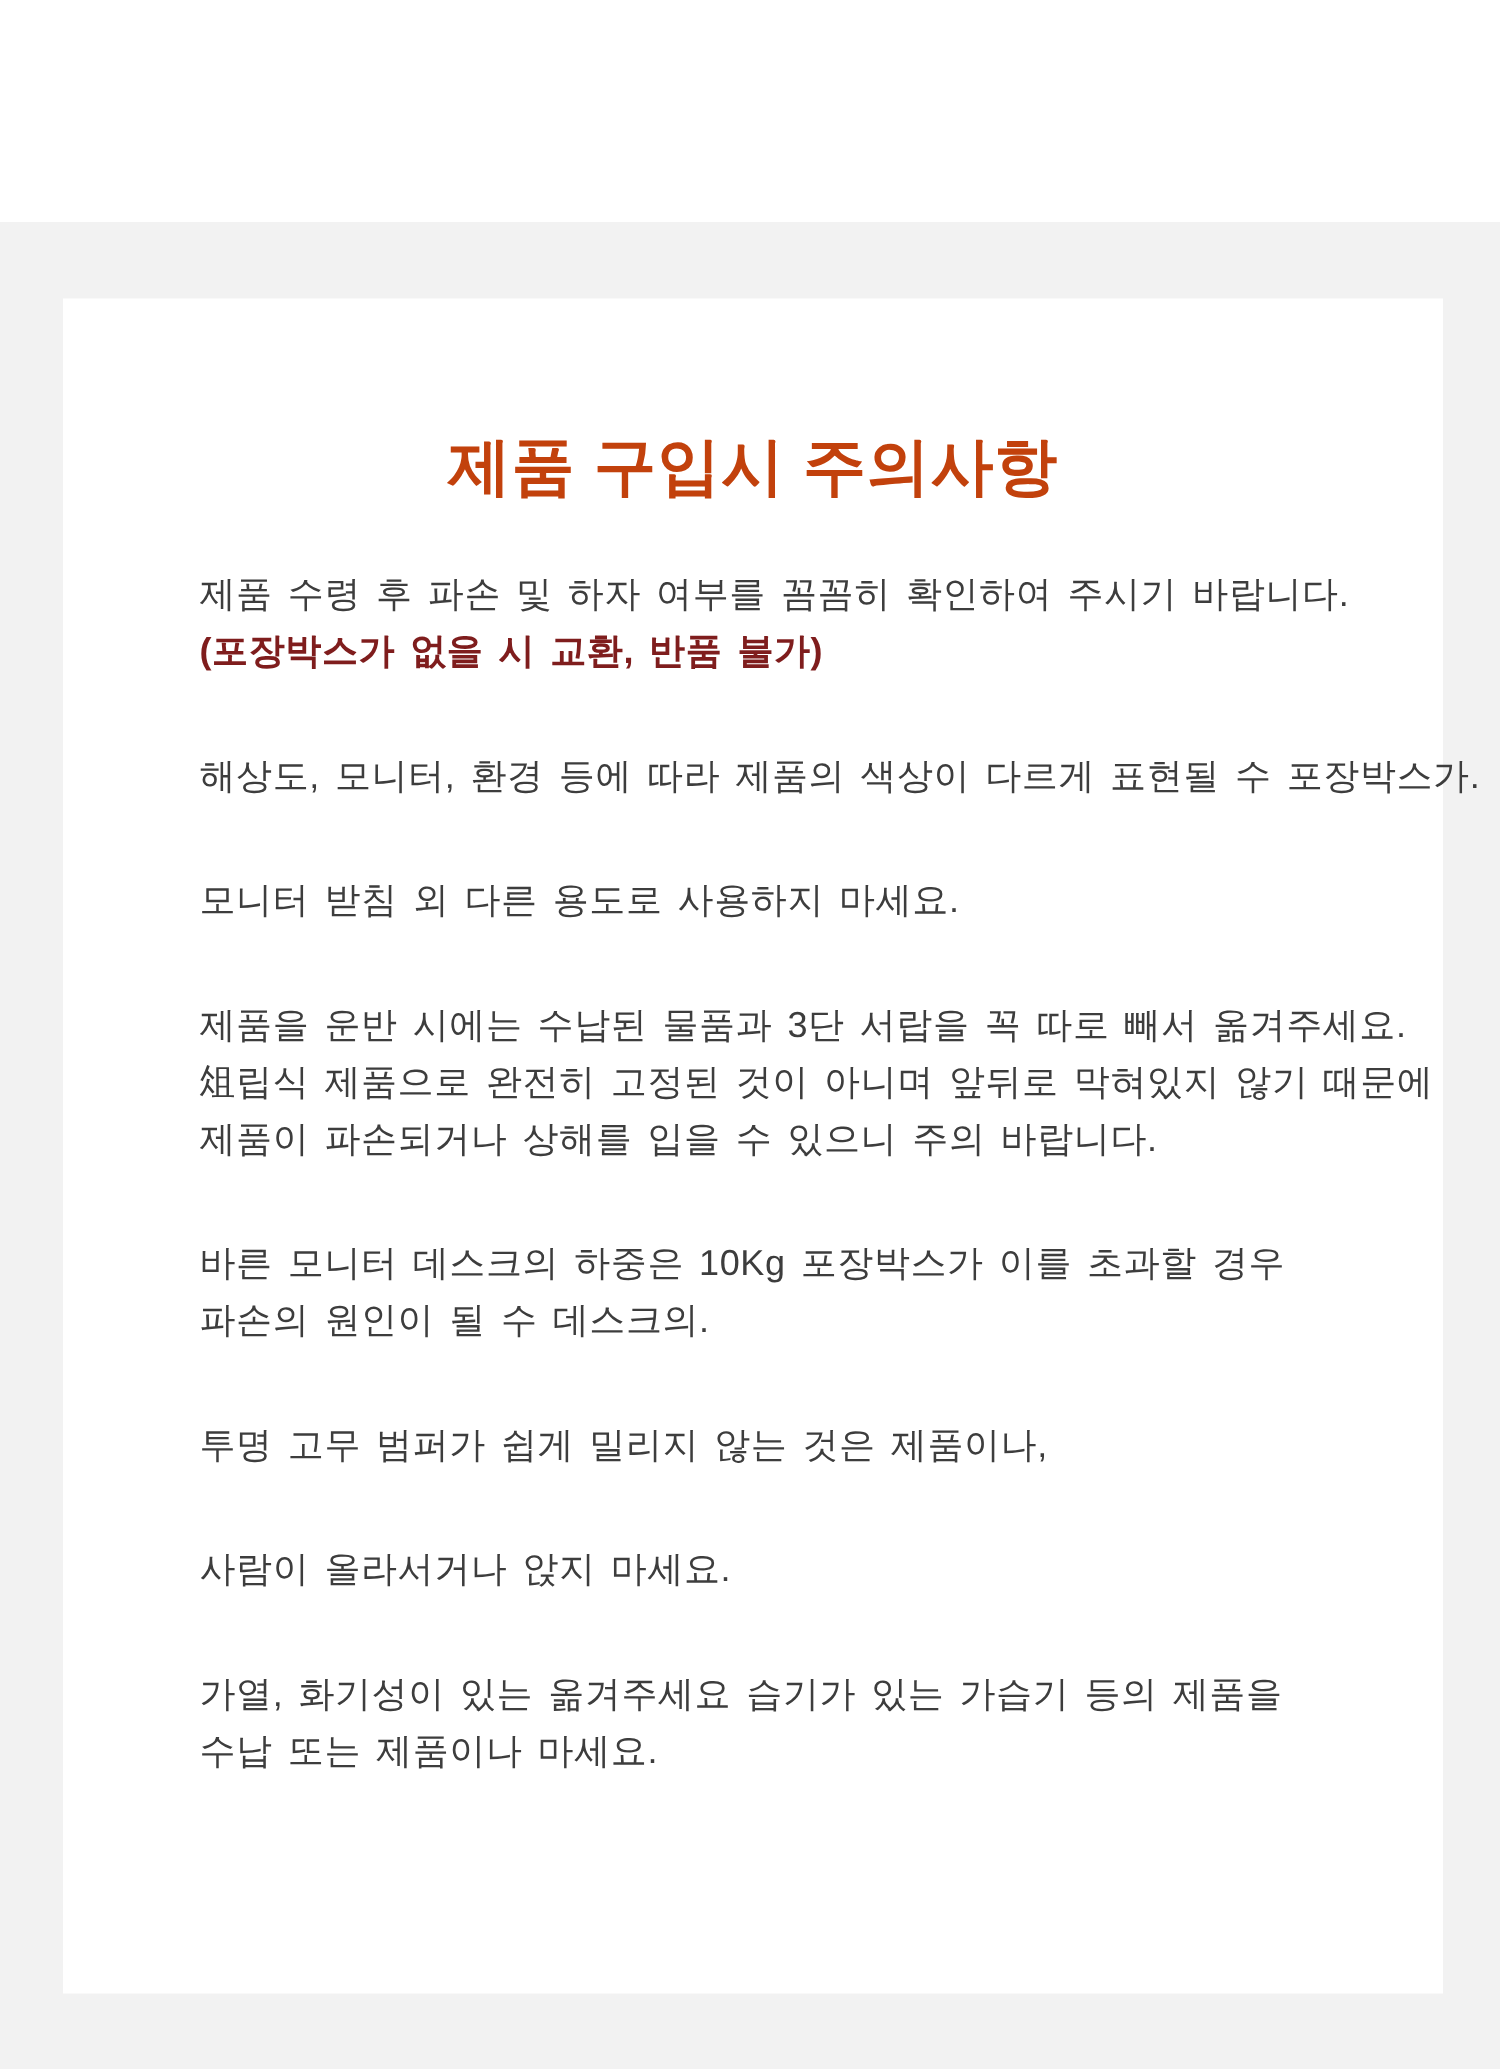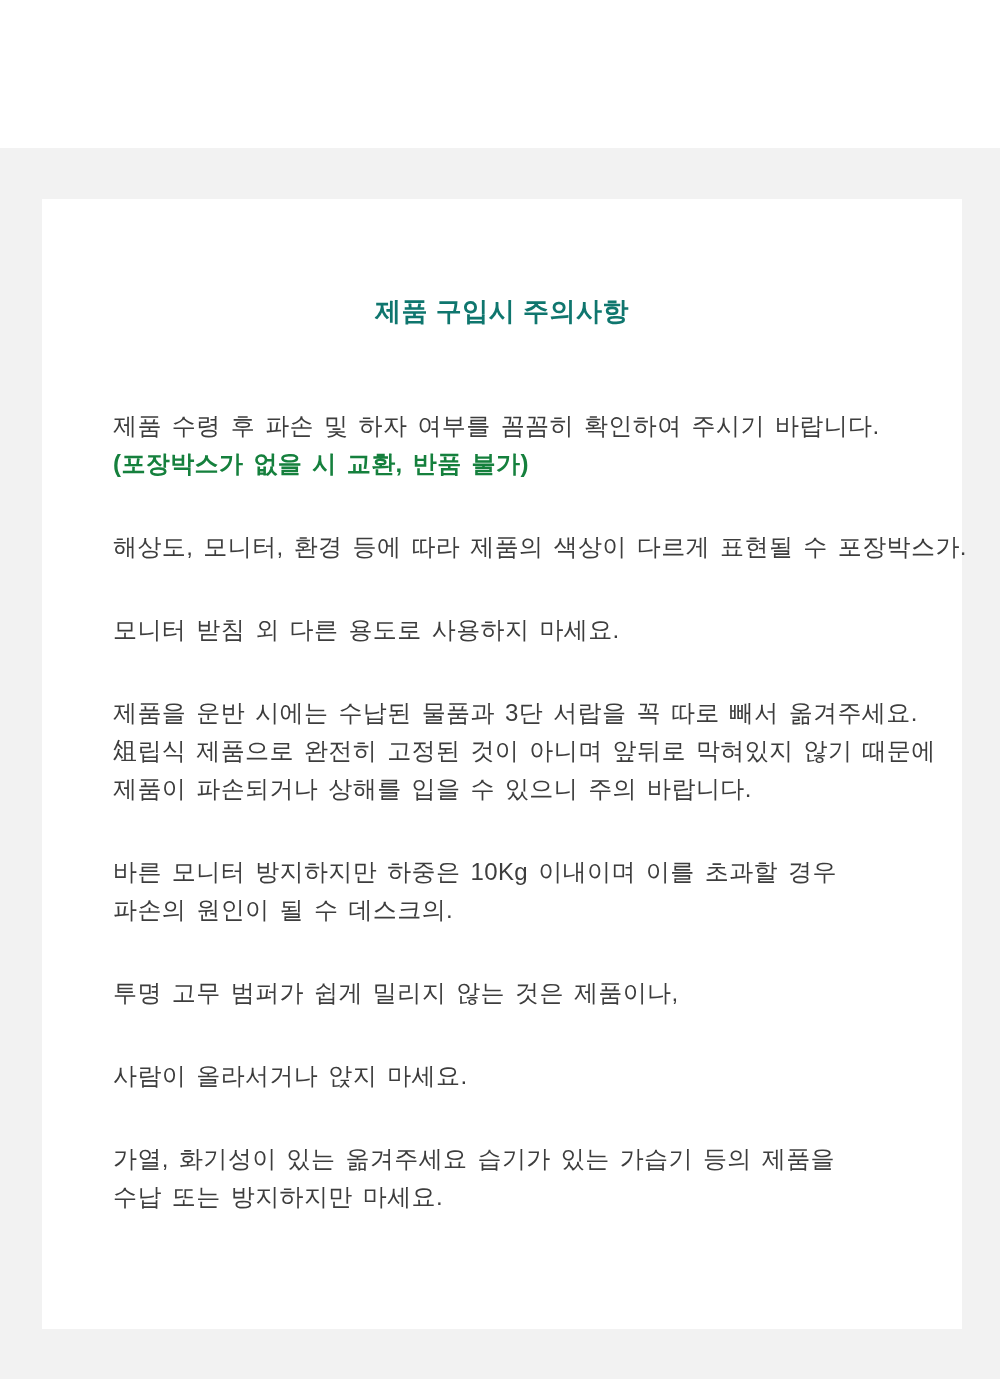--- a/index.html
+++ b/index.html
@@ -29,43 +29,44 @@
   }
   .card {
     box-sizing: border-box;
     width: 920px;
     height: 1130px;
     margin-left: 42px;
     background: #ffffff;
     padding: 95px 71px 0 71px;
   }
   .title {
-    margin: 0 0 79px 0;
-    font-size: 26px;
+    margin: 0 0 50px 0;
+    font-size: 42px;
     line-height: 34px;
     font-weight: 700;
     text-align: center;
-    color: #0f766e;
+    color: #c2410c;
     letter-spacing: 0.5px;
   }
   .para {
     margin: 0 0 45px 0;
     font-size: 24px;
     line-height: 38px;
     color: #3d3d3d;
     letter-spacing: 0.4px;
     word-spacing: 3px;
   }
   .line {
     display: block;
     white-space: nowrap;
+    margin-left: 20px;
   }
   .line.bold {
     font-weight: 700;
-    color: #15803d;
+    color: #7f1d1d;
   }
 </style>
 </head>
 <body>
 
 <div class="page">
   <div class="top-strip"></div>
   <div class="gray-section">
     <div class="card">
 
@@ -84,32 +85,32 @@
         <span class="line">모니터 받침 외 다른 용도로 사용하지 마세요.</span>
       </p>
 
       <p class="para">
         <span class="line">제품을 운반 시에는 수납된 물품과 3단 서랍을 꼭 따로 빼서 옮겨주세요.</span>
         <span class="line">俎립식 제품으로 완전히 고정된 것이 아니며 앞뒤로 막혀있지 않기 때문에</span>
         <span class="line">제품이 파손되거나 상해를 입을 수 있으니 주의 바랍니다.</span>
       </p>
 
       <p class="para">
-        <span class="line">바른 모니터 방지하지만 하중은 10Kg 이내이며 이를 초과할 경우</span>
+        <span class="line">바른 모니터 데스크의 하중은 10Kg 포장박스가 이를 초과할 경우</span>
         <span class="line">파손의 원인이 될 수 데스크의.</span>
       </p>
 
       <p class="para">
         <span class="line">투명 고무 범퍼가 쉽게 밀리지 않는 것은 제품이나,</span>
       </p>
 
       <p class="para">
         <span class="line">사람이 올라서거나 앉지 마세요.</span>
       </p>
 
       <p class="para">
         <span class="line">가열, 화기성이 있는 옮겨주세요 습기가 있는 가습기 등의 제품을</span>
-        <span class="line">수납 또는 방지하지만 마세요.</span>
+        <span class="line">수납 또는 제품이나 마세요.</span>
       </p>
 
     </div>
   </div>
 </div>
 
 </body></html>

